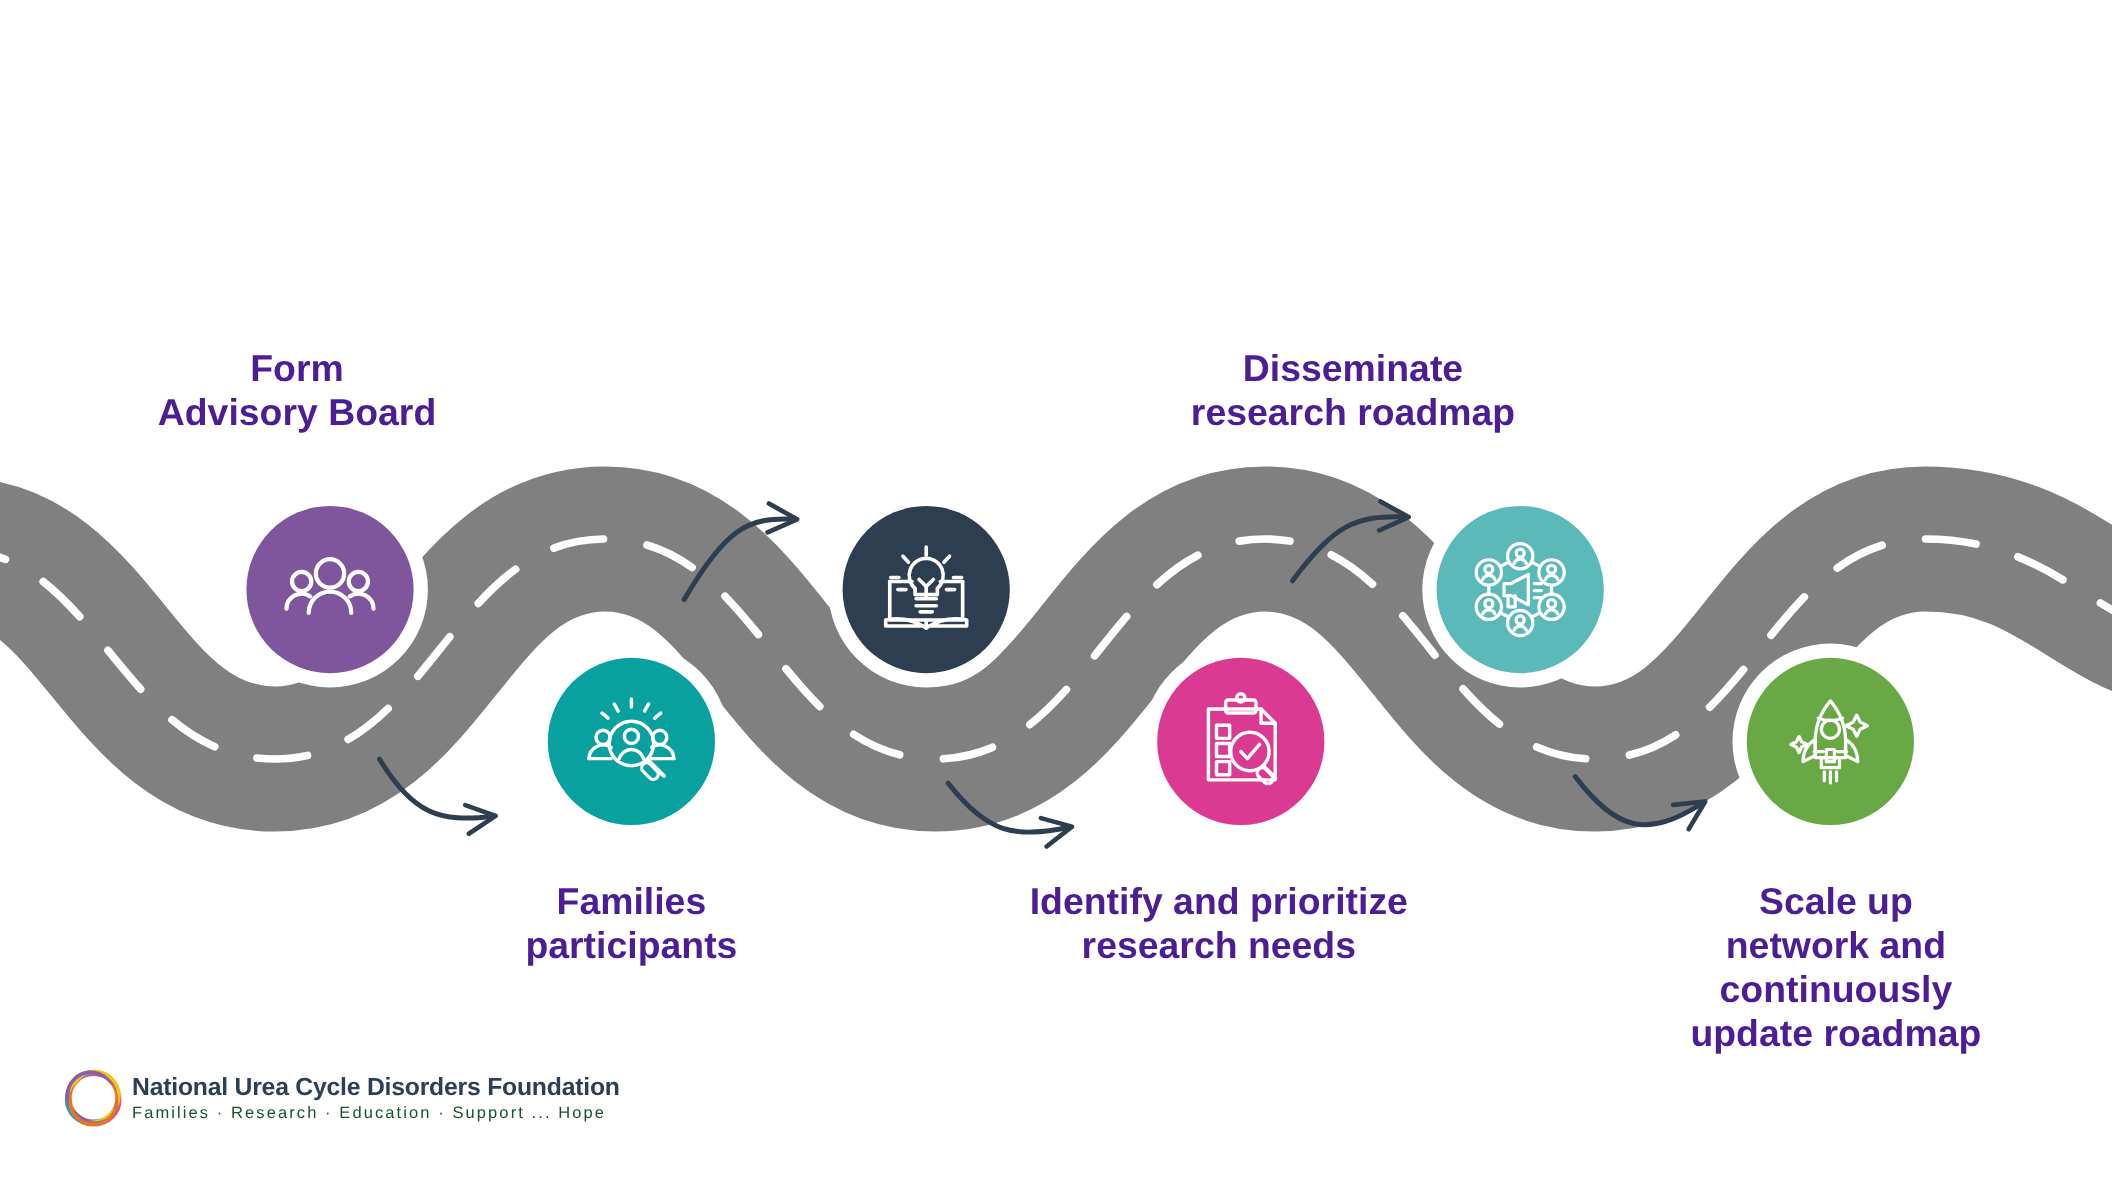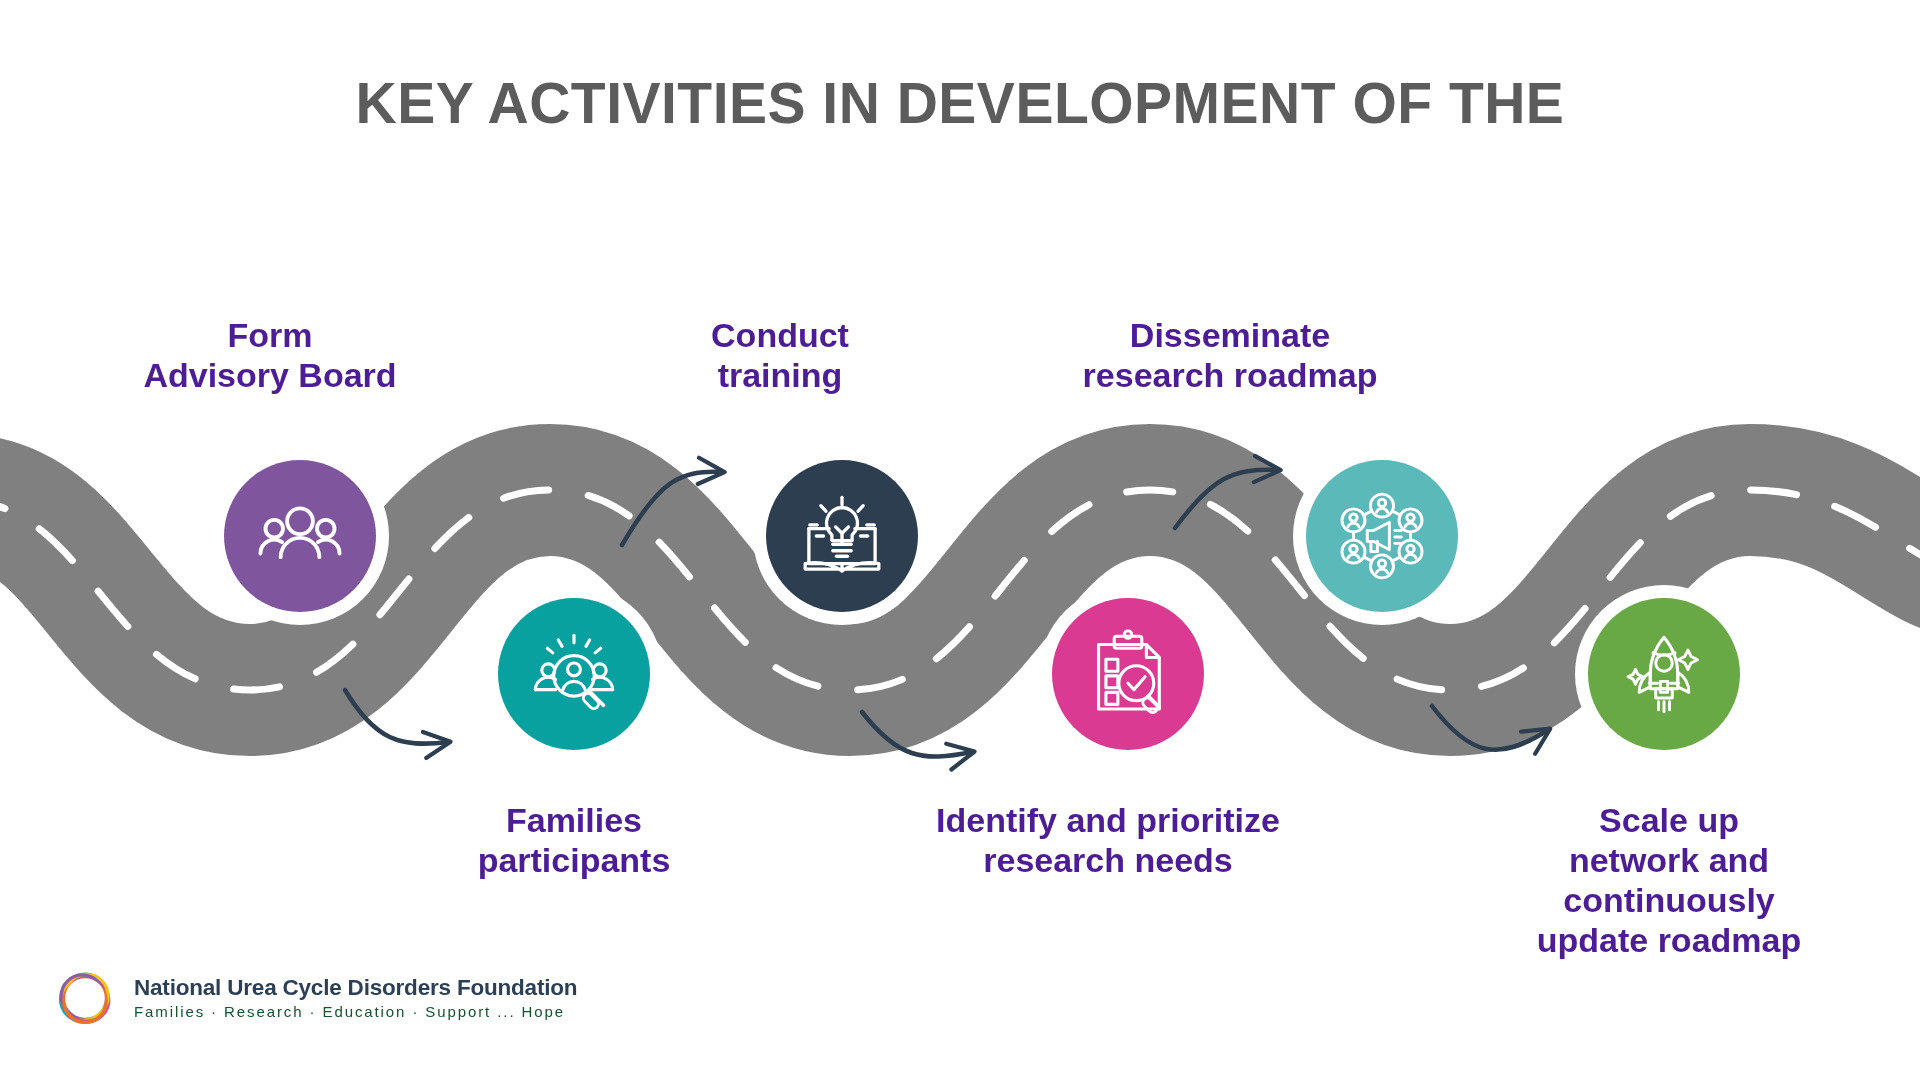--- a/index.html
+++ b/index.html
@@ -51,42 +51,41 @@
     font-size:34px;
     line-height:1.18;
     font-family:"Liberation Sans", sans-serif;
     white-space:pre-line;
   }
 
   
   #logo {
     position:absolute;
     left:52px; top:965px;
-    display:flex; align-items:center; gap:16px;justify-content:flex-end;
+    display:flex; align-items:center; gap:2px;justify-content:flex-end;
   }
   #logo-mark { width:66px; height:66px; flex:0 0 66px; }
   .logo-text { display:flex; flex-direction:column; justify-content:center; }
   .logo-name {
     font-size:22.5px; font-weight:bold; color:#2b3f56;
     letter-spacing:-0.2px; line-height:1.1;
     font-family:"Liberation Sans", sans-serif;
   }
   .logo-tag {
     font-size:15px; color:#14532d; letter-spacing:1.9px;
     margin-top:3px; line-height:1.1;
     font-family:"Liberation Sans", sans-serif;
   }
 </style>
 </head>
 <body>
 
 <div id="stage">
 
   <div class="title-block">
-    <div class="title-line">KEY ACTIVITIES IN DEVELOPMENT OF THE</div>
   </div>
 
   <svg id="road-layer" viewBox="0 0 1920 1080" xmlns="http://www.w3.org/2000/svg">
 
     <path id="road-path" d="M -40 500
          C 90 500, 110 690, 250 690
          C 390 690, 410 490, 550 490
          C 690 490, 710 690, 850 690
          C 990 690, 1010 490, 1150 490
          C 1290 490, 1310 690, 1450 690
@@ -157,22 +156,20 @@
         <path d="M38 67 a12.5 12.5 0 0 1 24 0"></path>
 
         <path d="M66 68 l16 16" stroke-width="4"></path>
         <rect x="63" y="70" width="10" height="19" rx="5" transform="rotate(-45 68 79)" stroke-width="3.2"></rect>
       </svg>
     </span>
   </div>
   <div class="step-label" style="left:374px; top:800px; width:400px;">Families
 participants</div>
 
-  <div class="step-label" style="left:570px; top:315px; width:420px;">Conduct
-training</div>
   <div class="circle" style="left:766px; top:460px; background:#2c3e50;">
     <span>
       <svg viewBox="0 0 100 100" fill="none" stroke="#ffffff" stroke-width="3.6" stroke-linecap="round" stroke-linejoin="round">
 
         <path d="M50 8 v8"></path>
           <path d="M27 17 l5.5 6"></path>
           <path d="M73 17 l-5.5 6"></path>
         <path d="M15 38 h8"></path>
           <path d="M85 38 h-8"></path>
 

